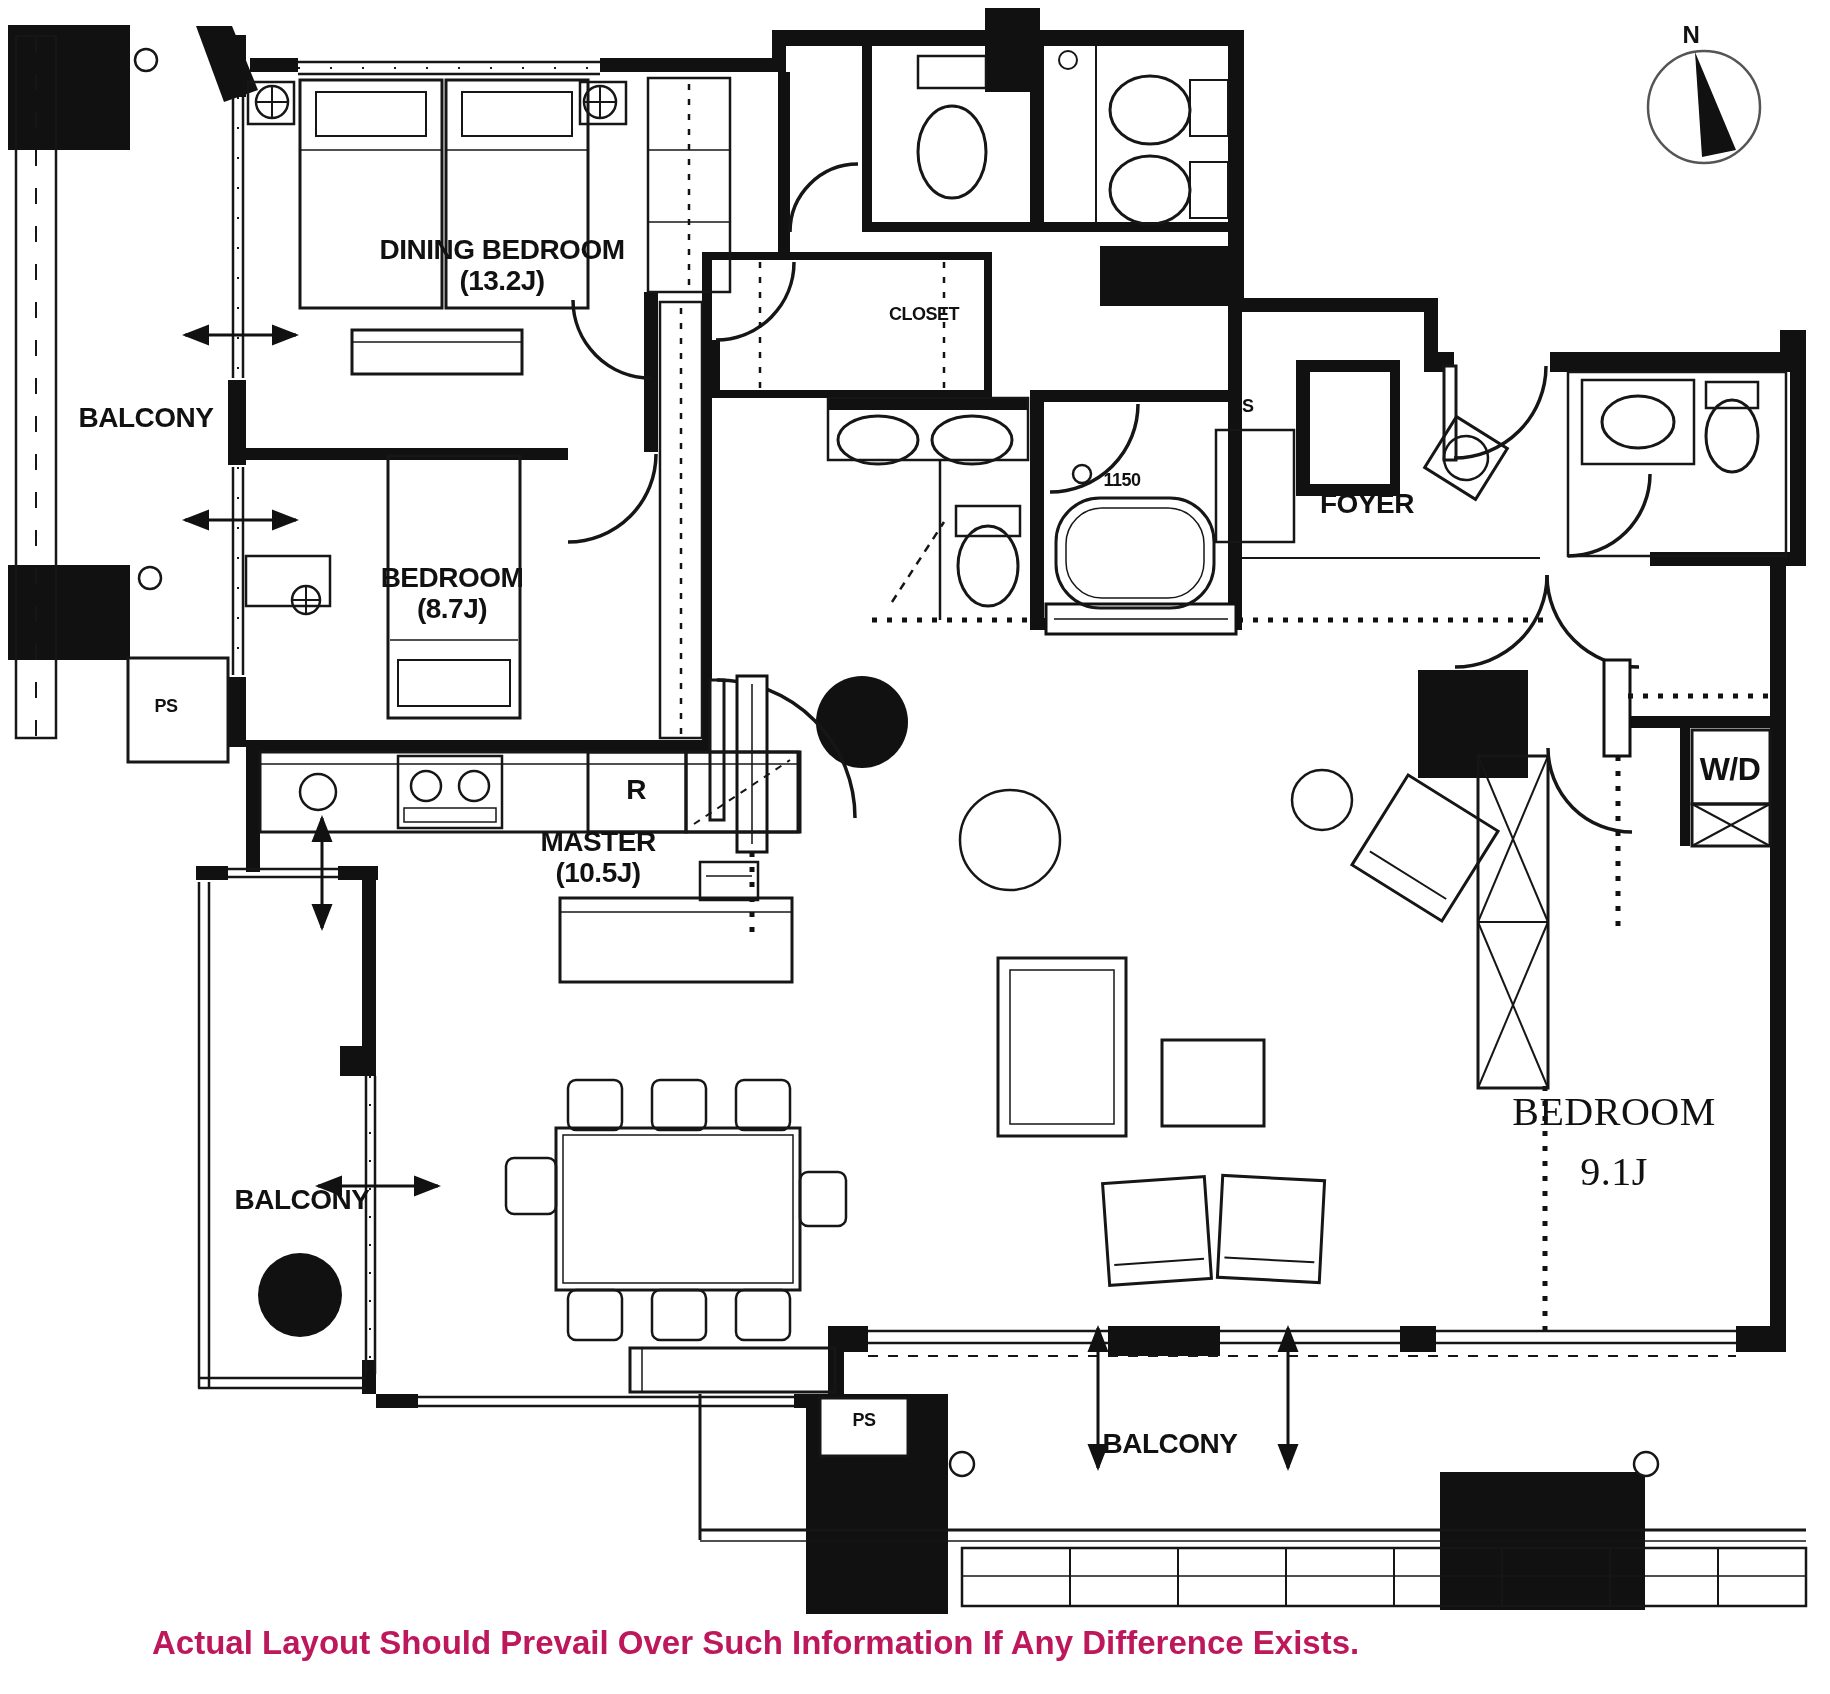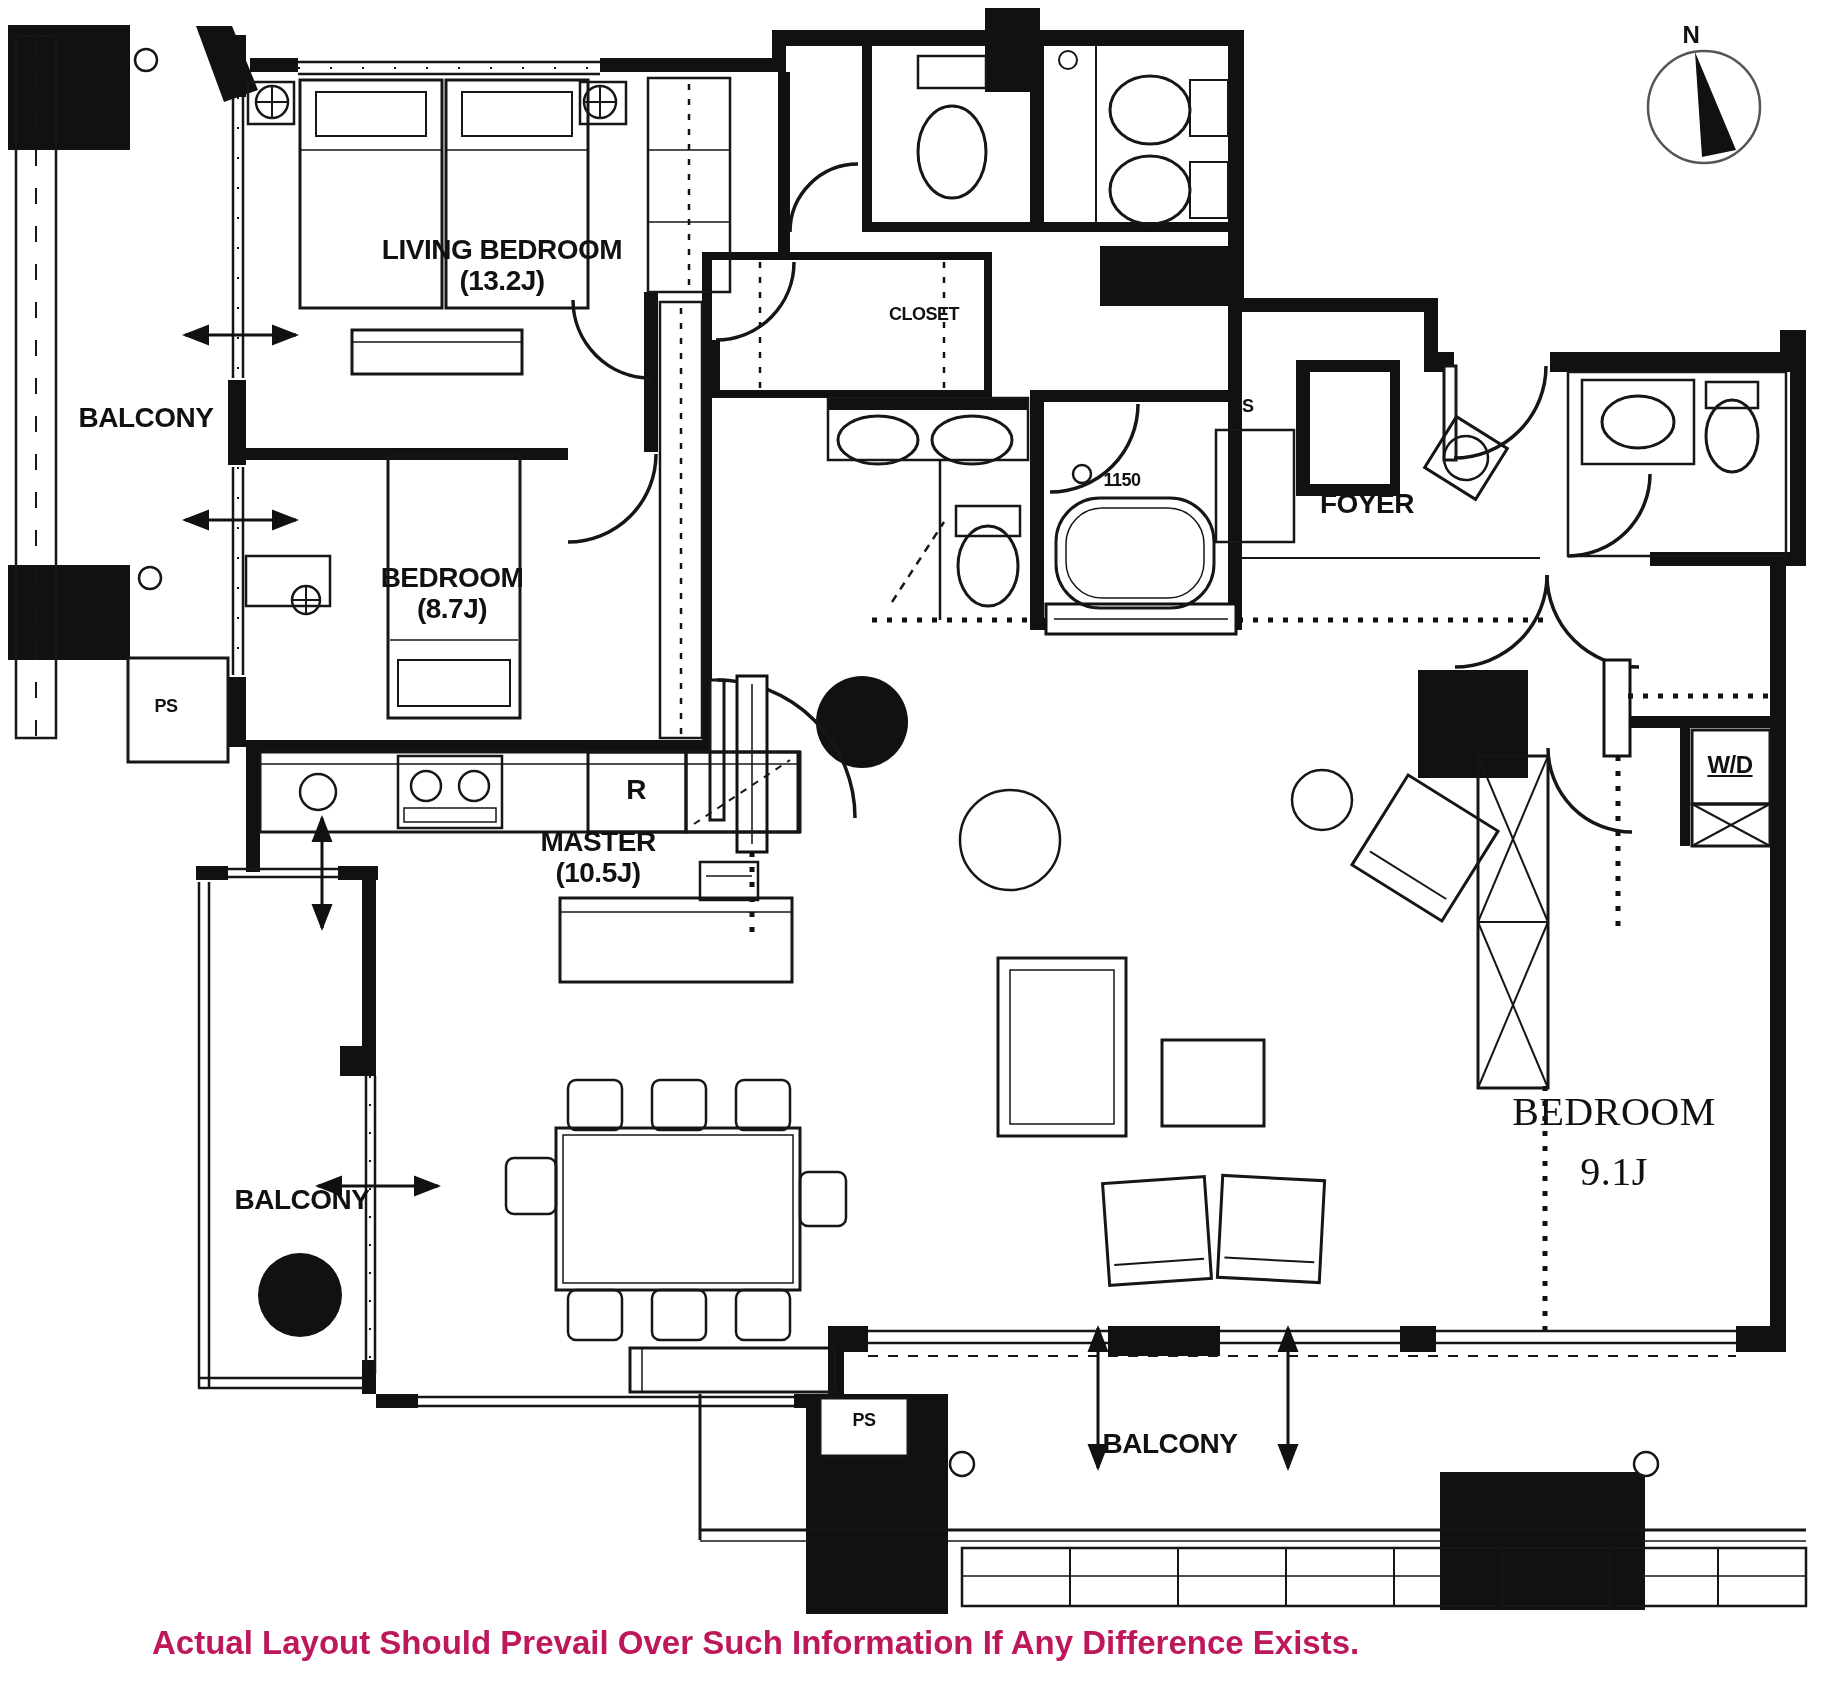--- a/index.html
+++ b/index.html
@@ -4,21 +4,21 @@
 <style>
   html,body{margin:0;padding:0;background:#ffffff;}
   #plan{position:relative;width:1830px;height:1694px;background:#ffffff;overflow:hidden;
         font-family:"Liberation Sans",sans-serif;}
   #plan svg{position:absolute;left:0;top:0;}
   .lbl{position:absolute;transform:translateX(-50%);text-align:center;
        font:bold 28px "Liberation Sans",sans-serif;letter-spacing:-0.5px;
        color:#111;white-space:nowrap;line-height:1.12;}
   .lbl span{display:block;}
   .sm{font-size:18px;}
-  .xs{font-size:24px;text-decoration:underline;}
+  .xs{font-size:32px;}
   .serif{font-family:"Liberation Serif",serif;font-weight:normal;font-size:40px;
          letter-spacing:.5px;line-height:1.5;}
   .nlbl{font-size:24px;}
   .cap{position:absolute;left:152px;top:1624px;transform:none;text-align:center;
        font:bold 33px "Liberation Sans",sans-serif;letter-spacing:0;color:#be185d;
        white-space:nowrap;}
 </style>
 </head>
 <body>
 
@@ -333,21 +333,21 @@
     <line x1="1288" y1="1328" x2="1288" y2="1468" marker-start="url(#ahs)" marker-end="url(#ah)"></line>
   </g>
 
   <g>
     <circle cx="1704" cy="107" r="56" stroke="#555" stroke-width="2.5" fill="none"></circle>
     <polygon points="1695,52 1736,150 1702,157" fill="#111"></polygon>
   </g>
 </svg>
 
 <div class="lbl" style="left:502px;top:234px">
-  <span>LIVING BEDROOM</span>
+  <span>DINING BEDROOM</span>
   <span>(13.2J)</span>
 </div>
 
 <div class="lbl" style="left:146px;top:402px">
   <span>BALCONY</span>
 </div>
 
 <div class="lbl" style="left:452px;top:562px">
   <span>BEDROOM</span>
   <span>(8.7J)</span>

